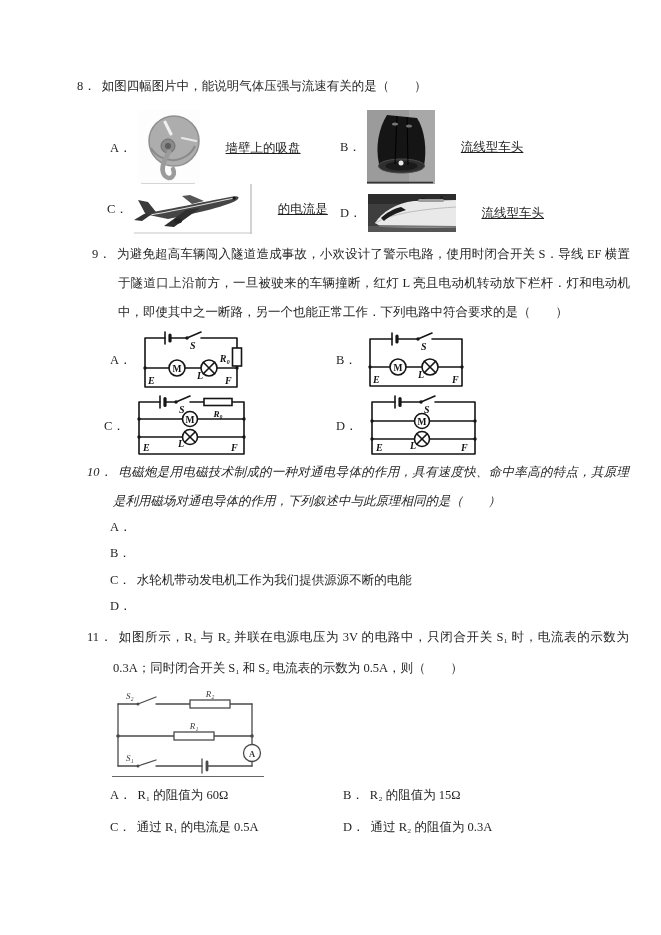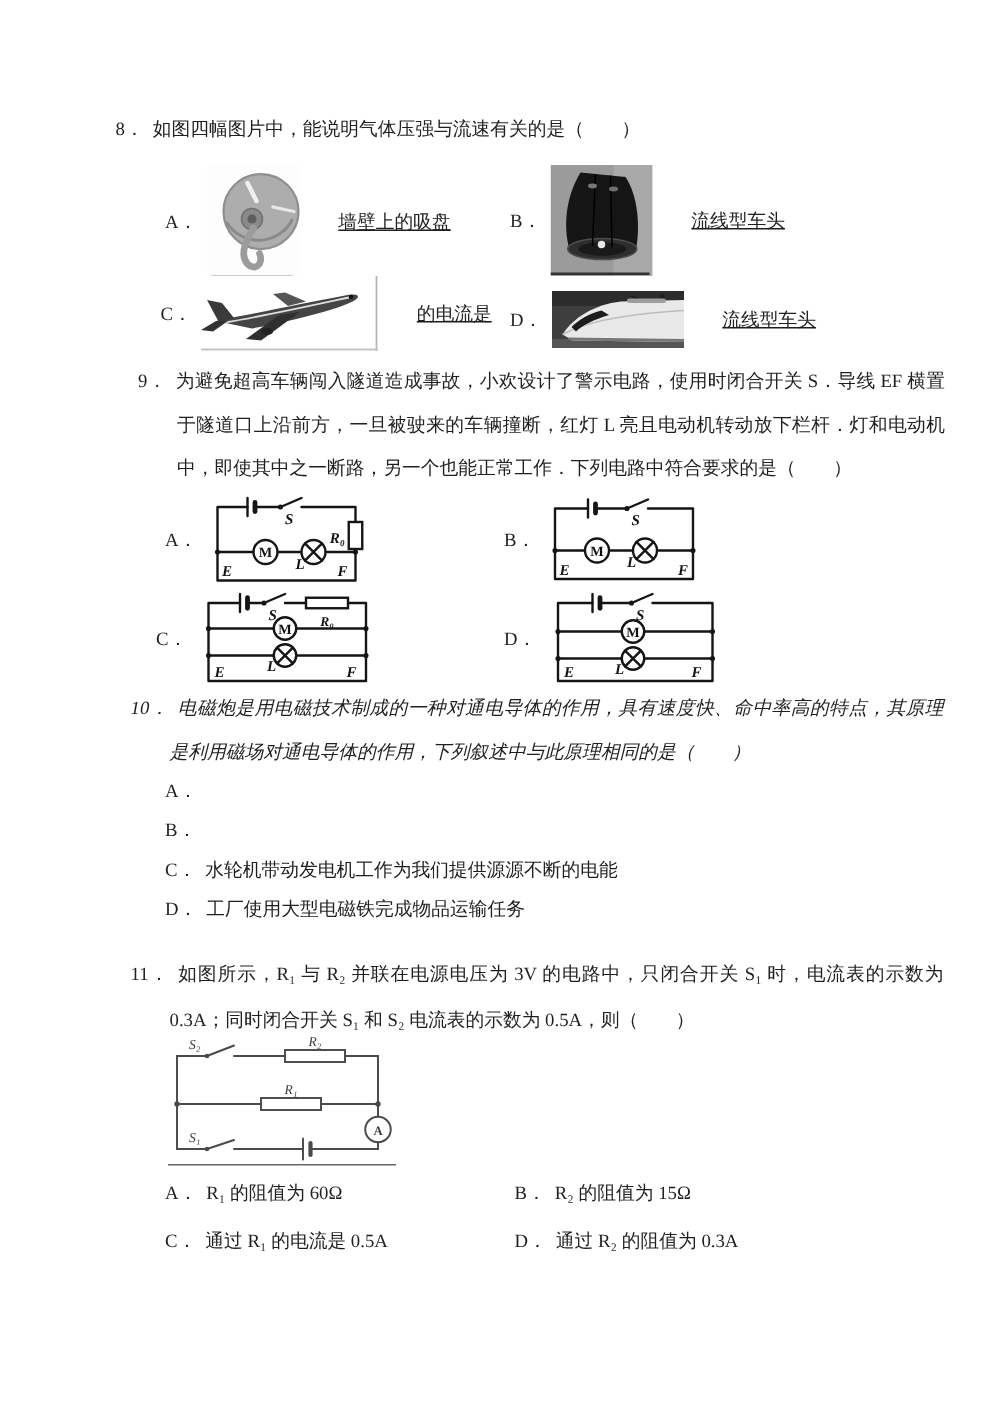--- a/index.html
+++ b/index.html
@@ -215,24 +215,23 @@
 </div>
 <div class="abs text-option" style="left:110px;top:544px;">
   <span class="opt-label">B．</span>
 </div>
 <div class="abs text-option" style="left:110px;top:571px;">
   <span class="opt-label">C．</span>
   <span>水轮机带动发电机工作为我们提供源源不断的电能</span>
 </div>
 <div class="abs text-option" style="left:110px;top:597px;">
   <span class="opt-label">D．</span>
-  <span>工厂使用大型电磁铁完成物品运输任务</span>
-</div>
-
-<div class="abs stem" style="left:87px;top:622px;width:516px;line-height:31px;margin-top:12px;">
+</div>
+
+<div class="abs stem" style="left:87px;top:622px;width:516px;line-height:31px;">
   <span class="num">11．</span><span>如图所示，R₁ 与 R₂ 并联在电源电压为 3V 的电路中，只闭合开关 S₁ 时，电流表的示数为 0.3A；同时闭合开关 S₁ 和 S₂ 电流表的示数为 0.5A，则（　　）</span>
 </div>
 
 <div class="abs fig-underline" style="left:112px;top:688px;">
   <svg width="152" height="88" viewBox="0 0 152 88">
     <g stroke="#4a4a4a" stroke-width="1.3" fill="none" stroke-linecap="round">
       <path d="M6,16 H26 M44,16 H78 M118,16 H140"></path>
       <path d="M26,16 L44,9"></path>
       <rect x="78" y="12" width="40" height="8" fill="#ffffff"></rect>
       <path d="M140,16 V48 M140,48 V56.5"></path>

